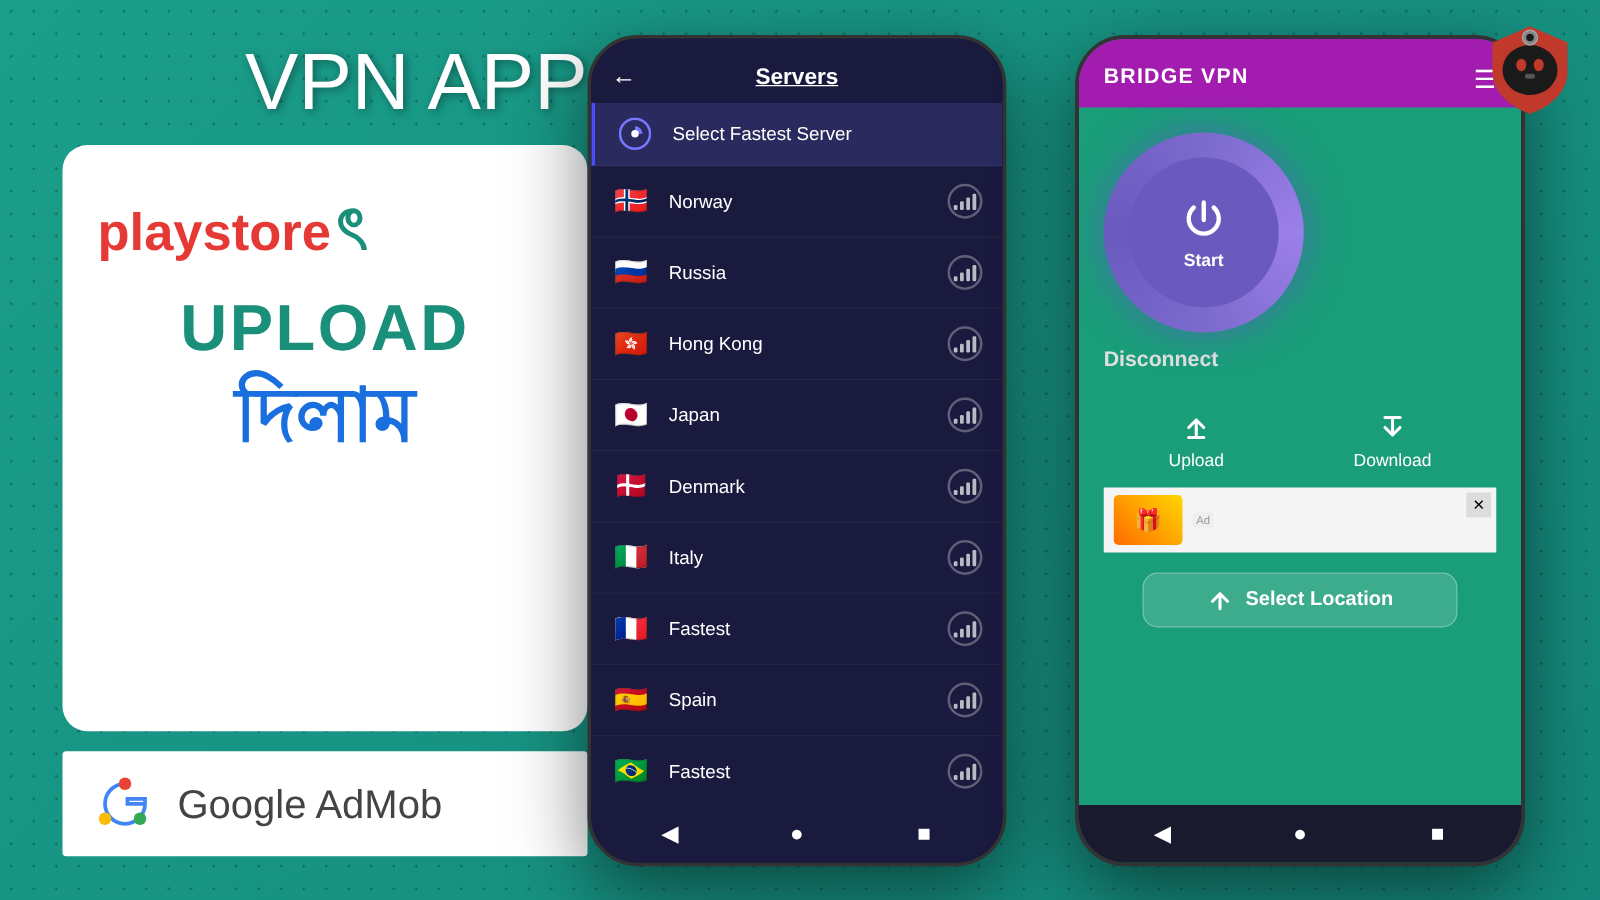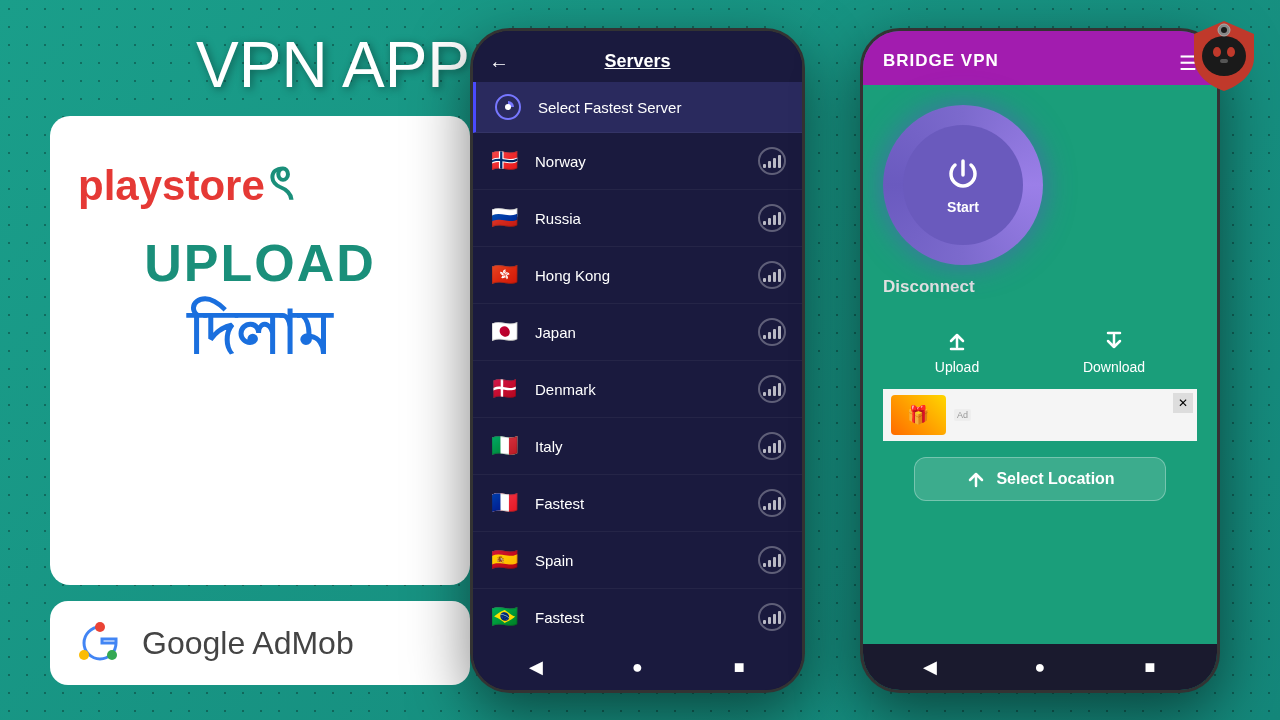--- a/index.html
+++ b/index.html
@@ -78,21 +78,21 @@
 
     .bangla-text {
       font-size: 60px;
       font-weight: 900;
       color: #1a6fde;
       line-height: 1.2;
     }
 
     .admob-card {
       background: white;
-      border-radius: 18px;
+      border-radius: 3px;
       padding: 16px 24px;
       display: flex;
       align-items: center;
       gap: 16px;
     }
 
     .admob-logo {
       width: 52px;
       height: 52px;
     }

